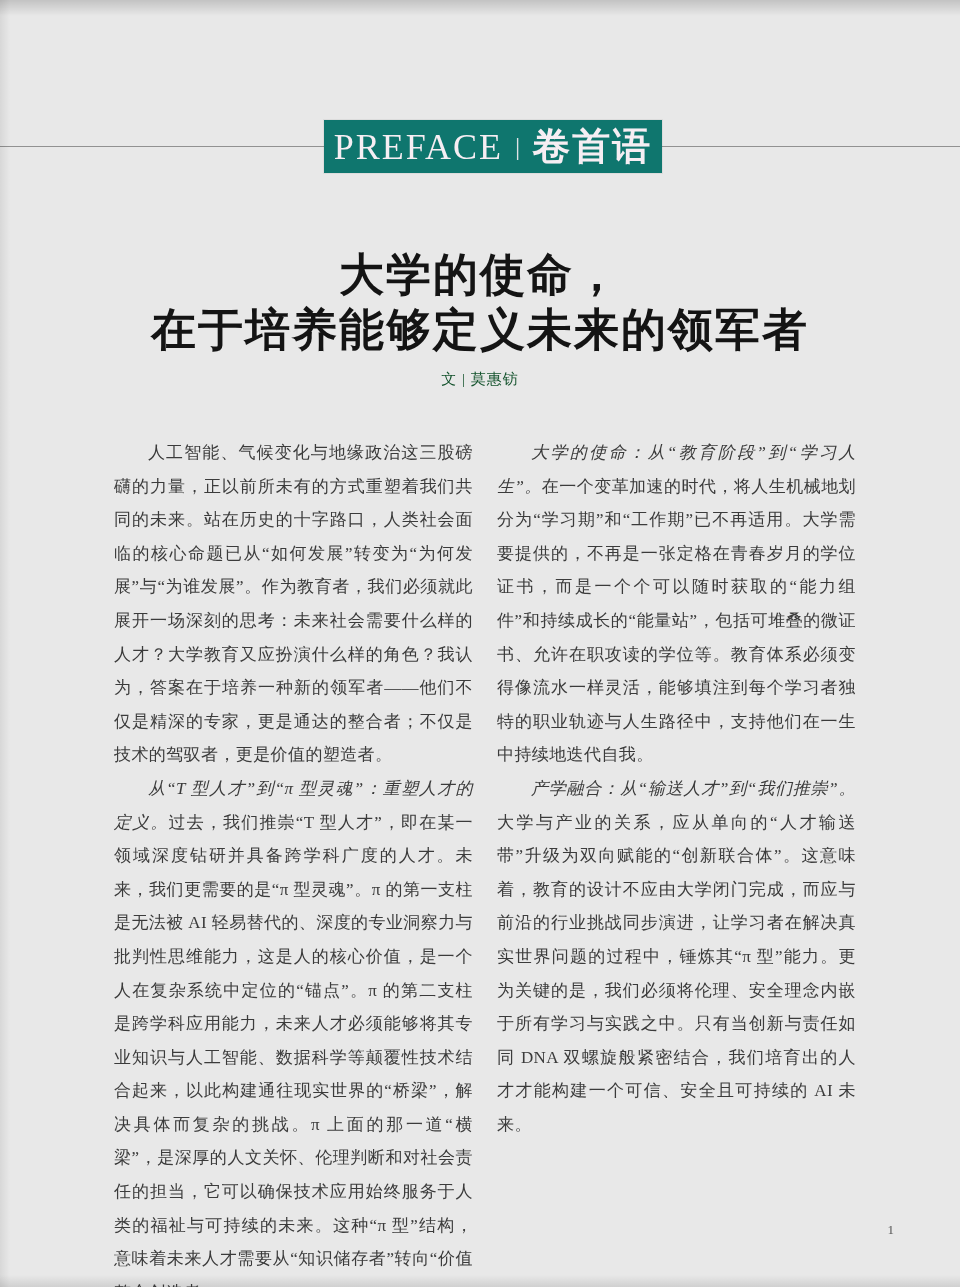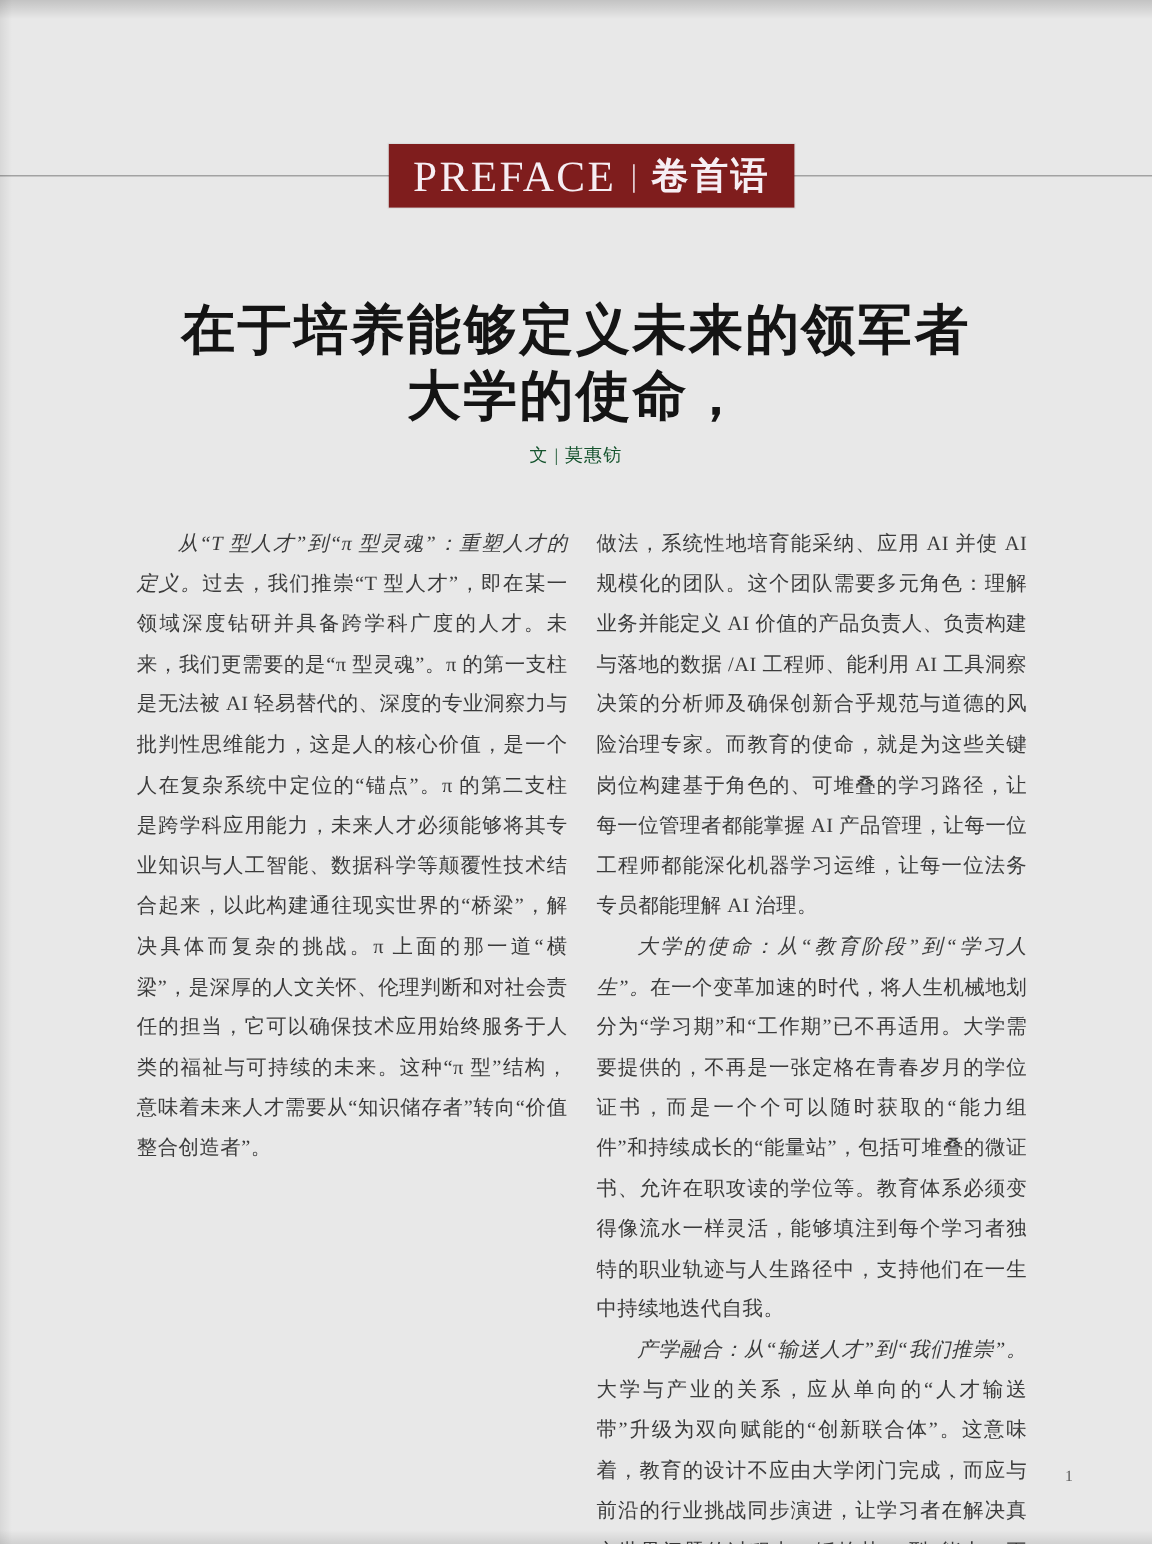--- a/index.html
+++ b/index.html
@@ -31,35 +31,35 @@
     z-index: 5;
   }
   
   .header-rule {
     position: absolute; left: 0; right: 0; top: 146px; height: 1px;
     background: #919191;
   }
   .header-band {
     position: absolute; left: 324px; top: 120px;
     width: 338px; height: 53px;
-    background: #7f1d1d;
+    background: #0f766e;
     color: #f6eef3;
     display: flex; align-items: center; justify-content: center;
     gap: 12px;
     z-index: 2;
     box-shadow: 0 0 0 1px rgba(0,0,0,0.05);
   }
   .header-band .en {
     font-family: "Liberation Serif", serif;
     font-size: 36px; letter-spacing: 2px; font-weight: 400;
   }
   .header-band .sep { font-size: 26px; font-weight: 200; opacity: 0.9; }
   .header-band .zh {
     font-family: "Liberation Serif", serif;
-    font-size: 31px; font-weight: 700; letter-spacing: 2px;
+    font-size: 38px; font-weight: 700; letter-spacing: 2px;
   }
   .title-block {
     position: absolute; left: 0; width: 960px; top: 248px;
     text-align: center; color: #141414;
   }
   .title-line {
     font-size: 45px; font-weight: 700; line-height: 1.22;
     letter-spacing: 2px;
   }
   .byline {
@@ -93,32 +93,32 @@
 
   <div class="header-rule"></div>
 
   <div class="header-band">
     <span class="en">PREFACE</span>
     <span class="sep">|</span>
     <span class="zh">卷首语</span>
   </div>
 
   <div class="title-block">
+    <div class="title-line">大学的使命，</div>
     <div class="title-line">在于培养能够定义未来的领军者</div>
-    <div class="title-line">大学的使命，</div>
   </div>
 
   <div class="byline">文 | 莫惠钫</div>
 
   <div class="columns">
     <div class="col">
+        <p class="para indent">人工智能、气候变化与地缘政治这三股磅礴的力量，正以前所未有的方式重塑着我们共同的未来。站在历史的十字路口，人类社会面临的核心命题已从“如何发展”转变为“为何发展”与“为谁发展”。作为教育者，我们必须就此展开一场深刻的思考：未来社会需要什么样的人才？大学教育又应扮演什么样的角色？我认为，答案在于培养一种新的领军者——他们不仅是精深的专家，更是通达的整合者；不仅是技术的驾驭者，更是价值的塑造者。</p>
         <p class="para indent"><span class="lead">从“T 型人才”到“π 型灵魂”：重塑人才的定义。</span>过去，我们推崇“T 型人才”，即在某一领域深度钻研并具备跨学科广度的人才。未来，我们更需要的是“π 型灵魂”。π 的第一支柱是无法被 AI 轻易替代的、深度的专业洞察力与批判性思维能力，这是人的核心价值，是一个人在复杂系统中定位的“锚点”。π 的第二支柱是跨学科应用能力，未来人才必须能够将其专业知识与人工智能、数据科学等颠覆性技术结合起来，以此构建通往现实世界的“桥梁”，解决具体而复杂的挑战。π 上面的那一道“横梁”，是深厚的人文关怀、伦理判断和对社会责任的担当，它可以确保技术应用始终服务于人类的福祉与可持续的未来。这种“π 型”结构，意味着未来人才需要从“知识储存者”转向“价值整合创造者”。</p>
       </div>
     <div class="col">
 
-    <p class="para">做法，系统性地培育能采纳、应用 AI 并使 AI 规模化的团队。这个团队需要多元角色：理解业务并能定义 AI 价值的产品负责人、负责构建与落地的数据 /AI 工程师、能利用 AI 工具洞察决策的分析师及确保创新合乎规范与道德的风险治理专家。而教育的使命，就是为这些关键岗位构建基于角色的、可堆叠的学习路径，让每一位管理者都能掌握 AI 产品管理，让每一位工程师都能深化机器学习运维，让每一位法务专员都能理解 AI 治理。</p>
         <p class="para indent"><span class="lead">大学的使命：从“教育阶段”到“学习人生”。</span>在一个变革加速的时代，将人生机械地划分为“学习期”和“工作期”已不再适用。大学需要提供的，不再是一张定格在青春岁月的学位证书，而是一个个可以随时获取的“能力组件”和持续成长的“能量站”，包括可堆叠的微证书、允许在职攻读的学位等。教育体系必须变得像流水一样灵活，能够填注到每个学习者独特的职业轨迹与人生路径中，支持他们在一生中持续地迭代自我。</p>
         <p class="para indent"><span class="lead">产学融合：从“输送人才”到“我们推崇”。</span>大学与产业的关系，应从单向的“人才输送带”升级为双向赋能的“创新联合体”。这意味着，教育的设计不应由大学闭门完成，而应与前沿的行业挑战同步演进，让学习者在解决真实世界问题的过程中，锤炼其“π 型”能力。更为关键的是，我们必须将伦理、安全理念内嵌于所有学习与实践之中。只有当创新与责任如同 DNA 双螺旋般紧密结合，我们培育出的人才才能构建一个可信、安全且可持续的 AI 未来。</p>
       </div>
   </div>
 
   <div class="page-number">1</div>
 </div>
 
 </body></html>

